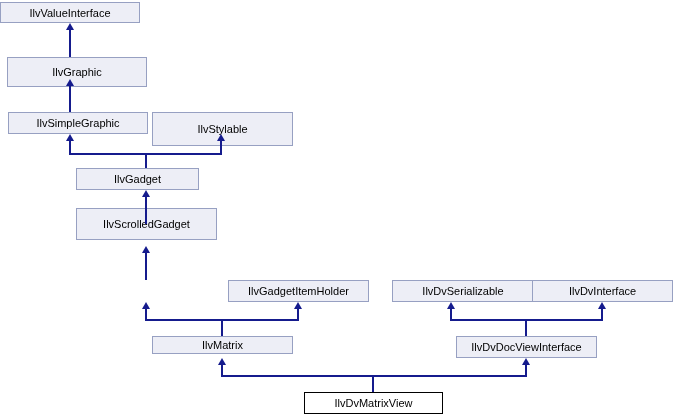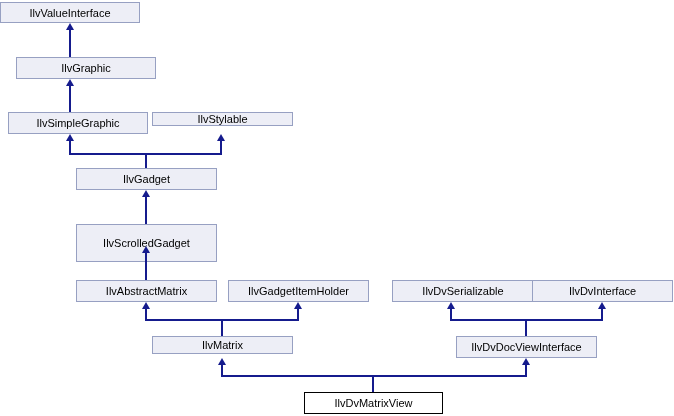--- a/index.html
+++ b/index.html
@@ -34,26 +34,25 @@
     border-right: 4px solid transparent;
     border-bottom: 7px solid var(--edge, #151b8d);
   }
 </style>
 </head>
 <body>
 
 <div class="canvas">
 
   <div class="node" style="left:0px;   top:2px;   width:140px; height:21px;">IlvValueInterface</div>
-  <div class="node" style="left:16px;   top:57px;  width:140px; height:22px;">IlvGraphic</div>
+  <div class="node" style="left:7px;   top:57px;  width:140px; height:30px;">IlvGraphic</div>
   <div class="node" style="left:0px;   top:112px; width:140px; height:22px;margin-left:8px;">IlvSimpleGraphic</div>
-  <div class="node" style="left:152px; top:112px; width:141px; height:14px;">IlvStylable</div>
-  <div class="node" style="left:76px;  top:168px; width:141px; height:22px;">IlvGadget</div>
-  <div class="node" style="left:76px;  top:224px; width:141px; height:38px;">IlvScrolledGadget</div>
-  <div class="node" style="left:76px;  top:280px; width:141px; height:22px;">IlvAbstractMatrix</div>
+  <div class="node" style="left:152px; top:112px; width:141px; height:34px;">IlvStylable</div>
+  <div class="node" style="left:76px;  top:168px; width:123px; height:22px;">IlvGadget</div>
+  <div class="node" style="left:76px;  top:208px; width:141px; height:32px;">IlvScrolledGadget</div>
   <div class="node" style="left:228px; top:280px; width:141px; height:22px;">IlvGadgetItemHolder</div>
   <div class="node" style="left:392px; top:280px; width:142px; height:22px;">IlvDvSerializable</div>
   <div class="node" style="left:532px; top:280px; width:141px; height:22px;text-align:center;">IlvDvInterface</div>
   <div class="node" style="left:152px; top:336px; width:141px; height:18px;">IlvMatrix</div>
   <div class="node" style="left:456px; top:336px; width:141px; height:22px;">IlvDvDocViewInterface</div>
   <div class="node current" style="left:304px; top:392px; width:139px; height:22px;">IlvDvMatrixView</div>
 
   <div class="arrow" style="left:66px; top:23px;"></div>
   <div class="vline" style="left:69px; top:29px; height:28px;"></div>
 

